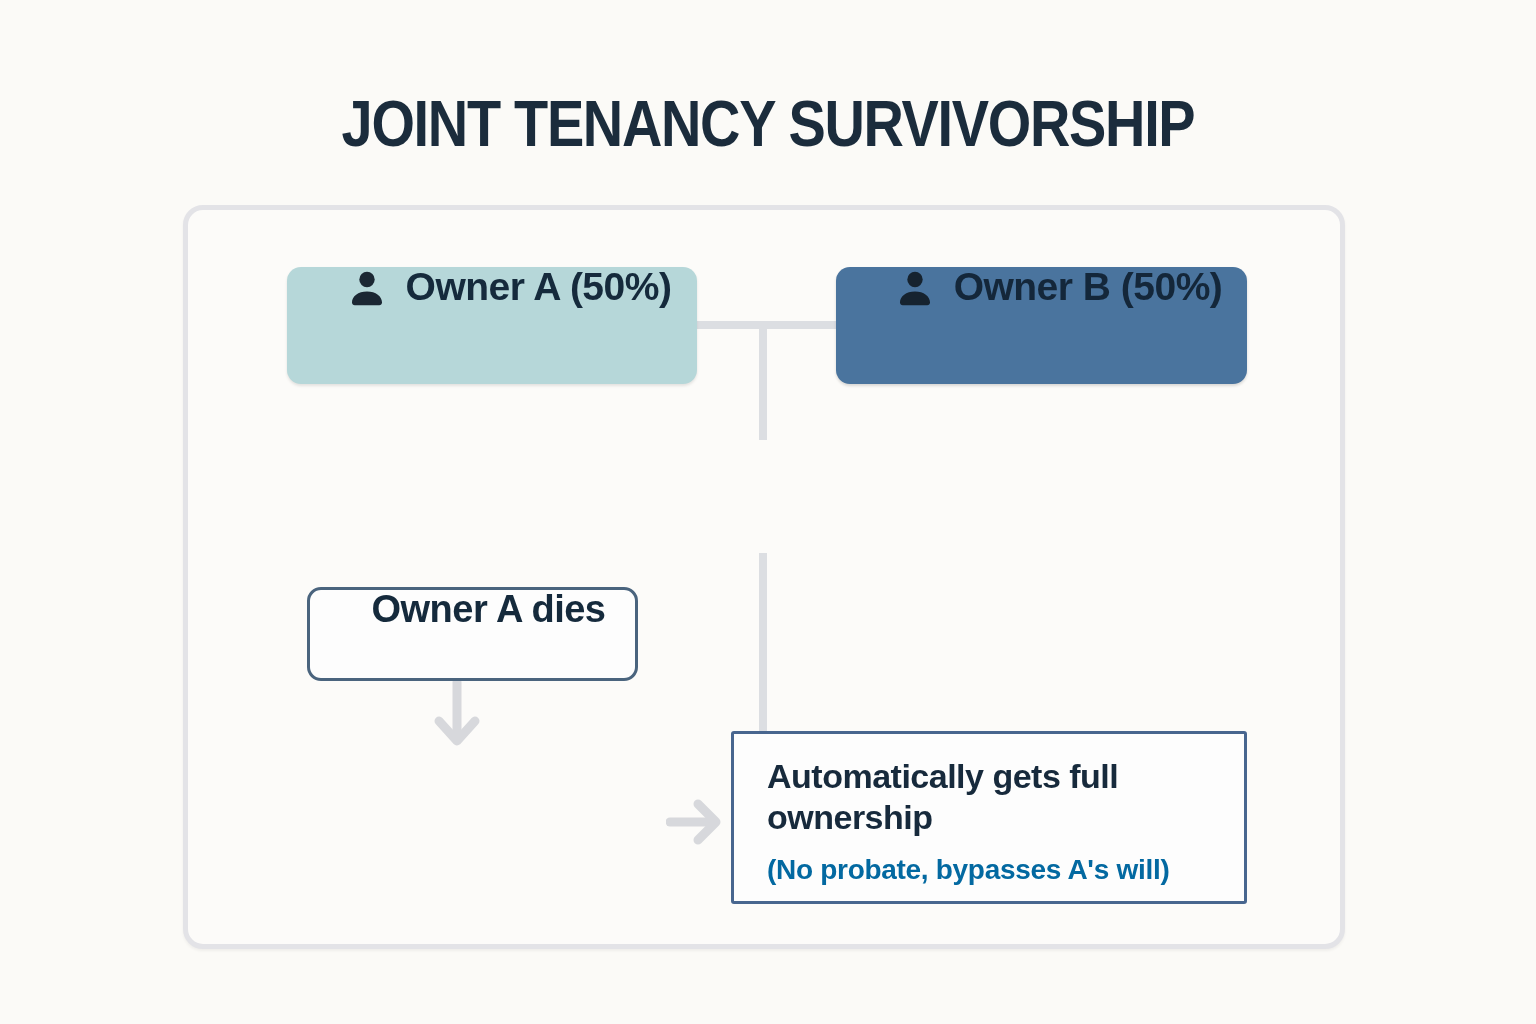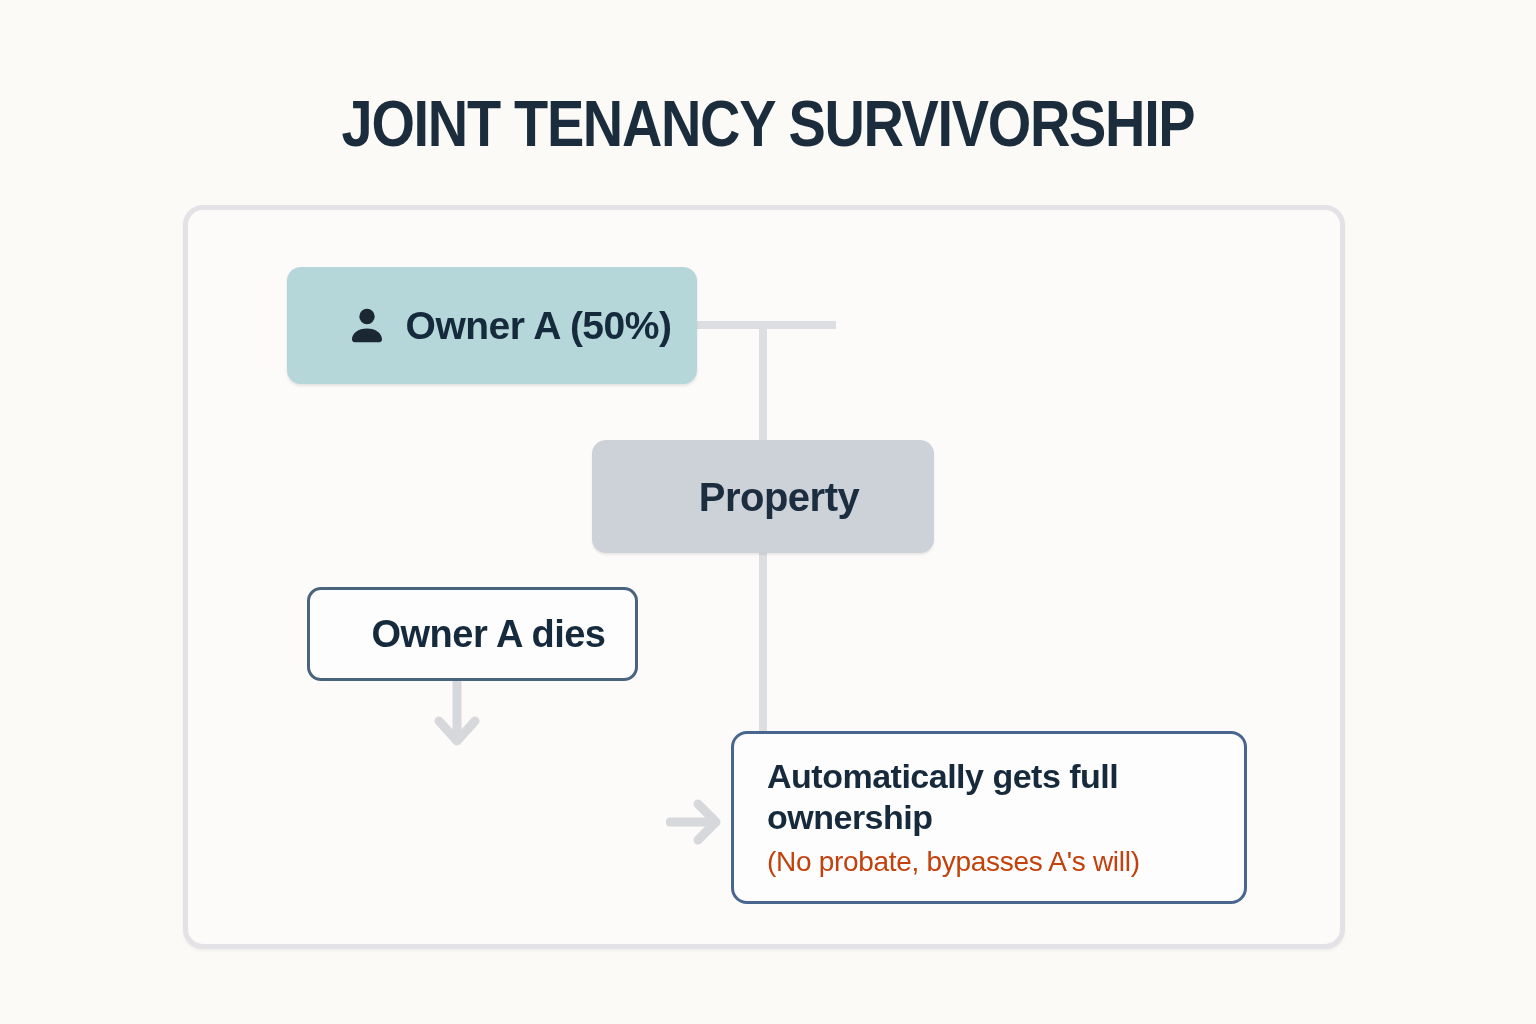--- a/index.html
+++ b/index.html
@@ -33,21 +33,21 @@
     left: 183px; top: 205px;
     width: 1162px; height: 744px;
     border: 5px solid #e3e3e7;
     border-radius: 20px;
     box-shadow: 0 2px 3px rgba(0,0,0,0.05);
     background: #fcfbf9;
   }
   .node {
     position: absolute;
     display: flex;
-    align-items: center;
+    align-items: flex-start;
     justify-content: center;
     gap: 17px;
     border-radius: 14px;
     font-weight: bold;
     letter-spacing: -0.5px;
     white-space: nowrap;
     padding-left: 32px;
   }
   .node .label { line-height: 1; }
   .node-owner-a {
@@ -83,35 +83,35 @@
     background: #2e567e; color: #ffffff;
     font-size: 39px;
     box-shadow: 0 2px 3px rgba(0,0,0,0.18);
   }
   .node-owner-b-full .person-icon { color: #fafcfd; }
   .node-outcome {
     position: absolute;
     left: 731px; top: 731px; width: 516px; height: 173px;
     background: #fdfdfd;
     border: 3px solid #48668f;
-    border-radius: 16px;
+    border-radius: 3px;
     padding: 22px 33px 0 33px;
     color: #172a3c;
   }
   .node-outcome .outcome-title {
     font-size: 34px;
     font-weight: bold;
     line-height: 1.2;
     letter-spacing: -0.5px;
   }
   .node-outcome .outcome-subtitle {
-    margin-top: 8px;
+    margin-top: 16px;
     font-size: 28px;
-    font-weight: normal;
-    color: #c2410c;
+    font-weight: bold;
+    color: #0369a1;
     letter-spacing: -0.3px;
   }
   .person-icon { width: 44px; height: 44px; flex: 0 0 auto; }
   .person-icon svg { width: 100%; height: 100%; display: block; fill: currentColor; }
   .connector {
     position: absolute;
     background: #dcdee2;
   }
   .conn-h  { left: 697px; top: 321px; width: 139px; height: 8px; }
   .conn-v1 { left: 759px; top: 321px; width: 8px;  height: 119px; }
@@ -151,24 +151,30 @@
   <div class="node node-owner-a">
     <span class="person-icon">
       <svg viewBox="0 0 24 24">
           <circle cx="12" cy="6.8" r="4.2"></circle>
           <path d="M12 13.3c-4.8 0-8.2 2.6-8.2 6.1 0 .9.7 1.4 1.5 1.4h13.4c.8 0 1.5-.5 1.5-1.4 0-3.5-3.4-6.1-8.2-6.1z"></path>
         </svg>
     </span>
     <span class="label">Owner A (50%)</span>
   </div>
 
+  <div class="node node-owner-b">
+    <span class="person-icon">
+      <svg viewBox="0 0 24 24">
+          <circle cx="12" cy="6.8" r="4.2"></circle>
+          <path d="M12 13.3c-4.8 0-8.2 2.6-8.2 6.1 0 .9.7 1.4 1.5 1.4h13.4c.8 0 1.5-.5 1.5-1.4 0-3.5-3.4-6.1-8.2-6.1z"></path>
+        </svg>
+    </span>
+    <span class="label">Owner B (50%)</span>
+  </div>
 
-  <div class="node node-property">
-    <span class="label">Property</span>
-  </div>
 
   <div class="node node-owner-a-dies">
     <span class="label">Owner A dies</span>
   </div>
 
 
   <div class="node-outcome">
     <div class="outcome-title">Automatically gets full ownership</div>
     <div class="outcome-subtitle">(No probate, bypasses A's will)</div>
   </div>

